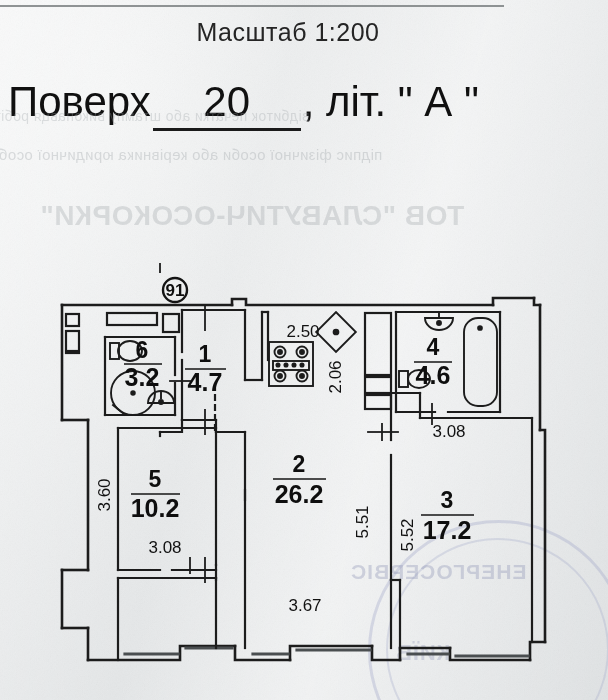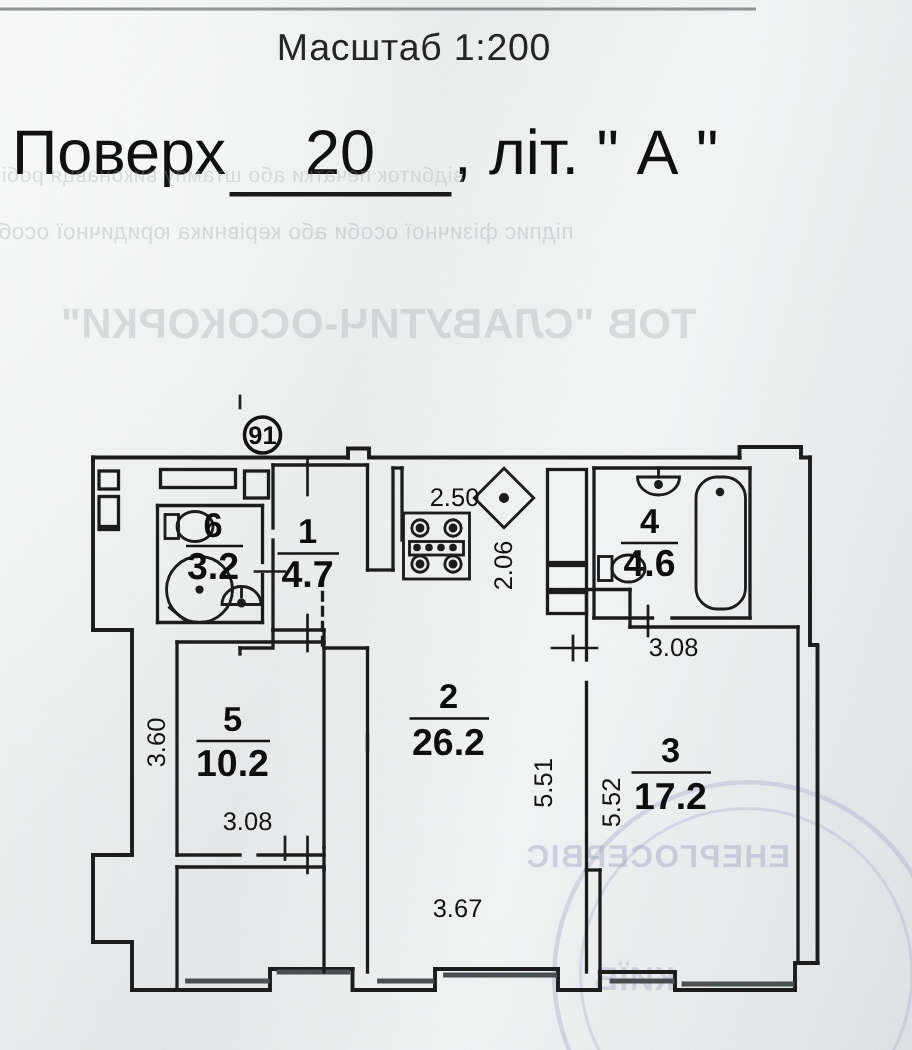--- a/index.html
+++ b/index.html
@@ -21,21 +21,21 @@
   #grain{
     position:absolute;inset:0;opacity:.35;mix-blend-mode:multiply;pointer-events:none;
   }
 
   
   .topline{
     position:absolute;left:0;top:5px;width:504px;height:0;
     border-top:2px solid #7d8183;opacity:.85;
   }
   .scale-line{
-    position:absolute;left:4px;top:18px;width:544px;
+    position:absolute;left:16px;top:18px;width:544px;
     text-align:center;
     font-size:25px;letter-spacing:.5px;font-weight:400;
     color:#252525;
   }
   .floor-line{
     position:absolute;left:8px;top:78px;width:594px;
     font-size:42px;letter-spacing:0px;
     color:#101010;
     white-space:nowrap;
   }

